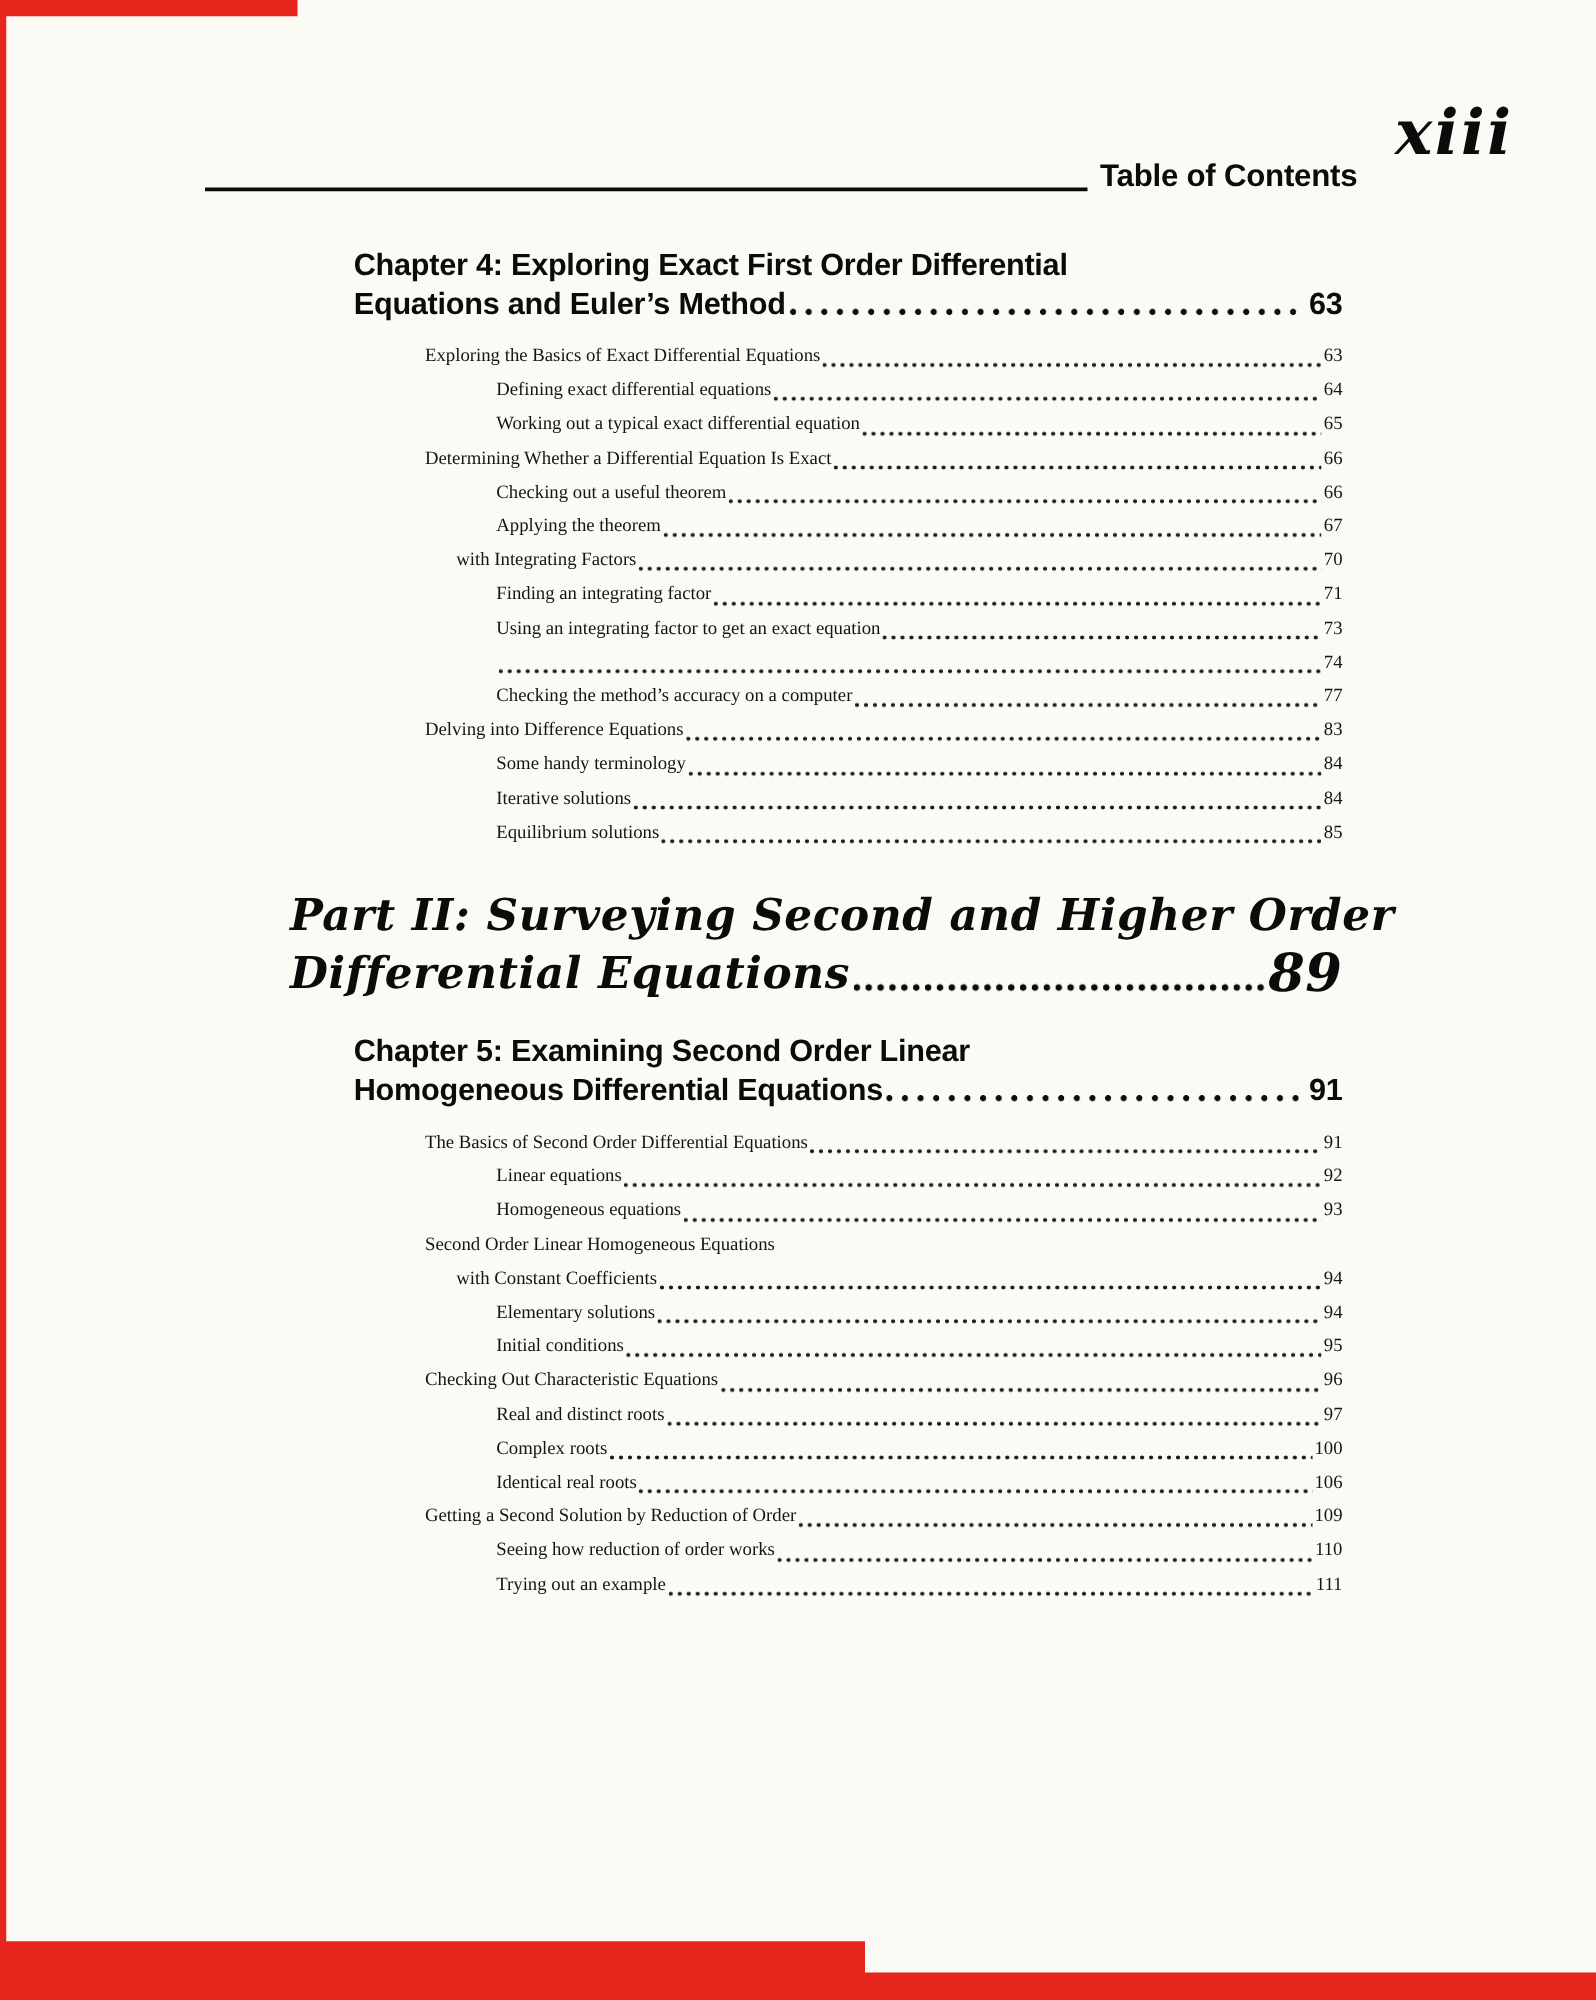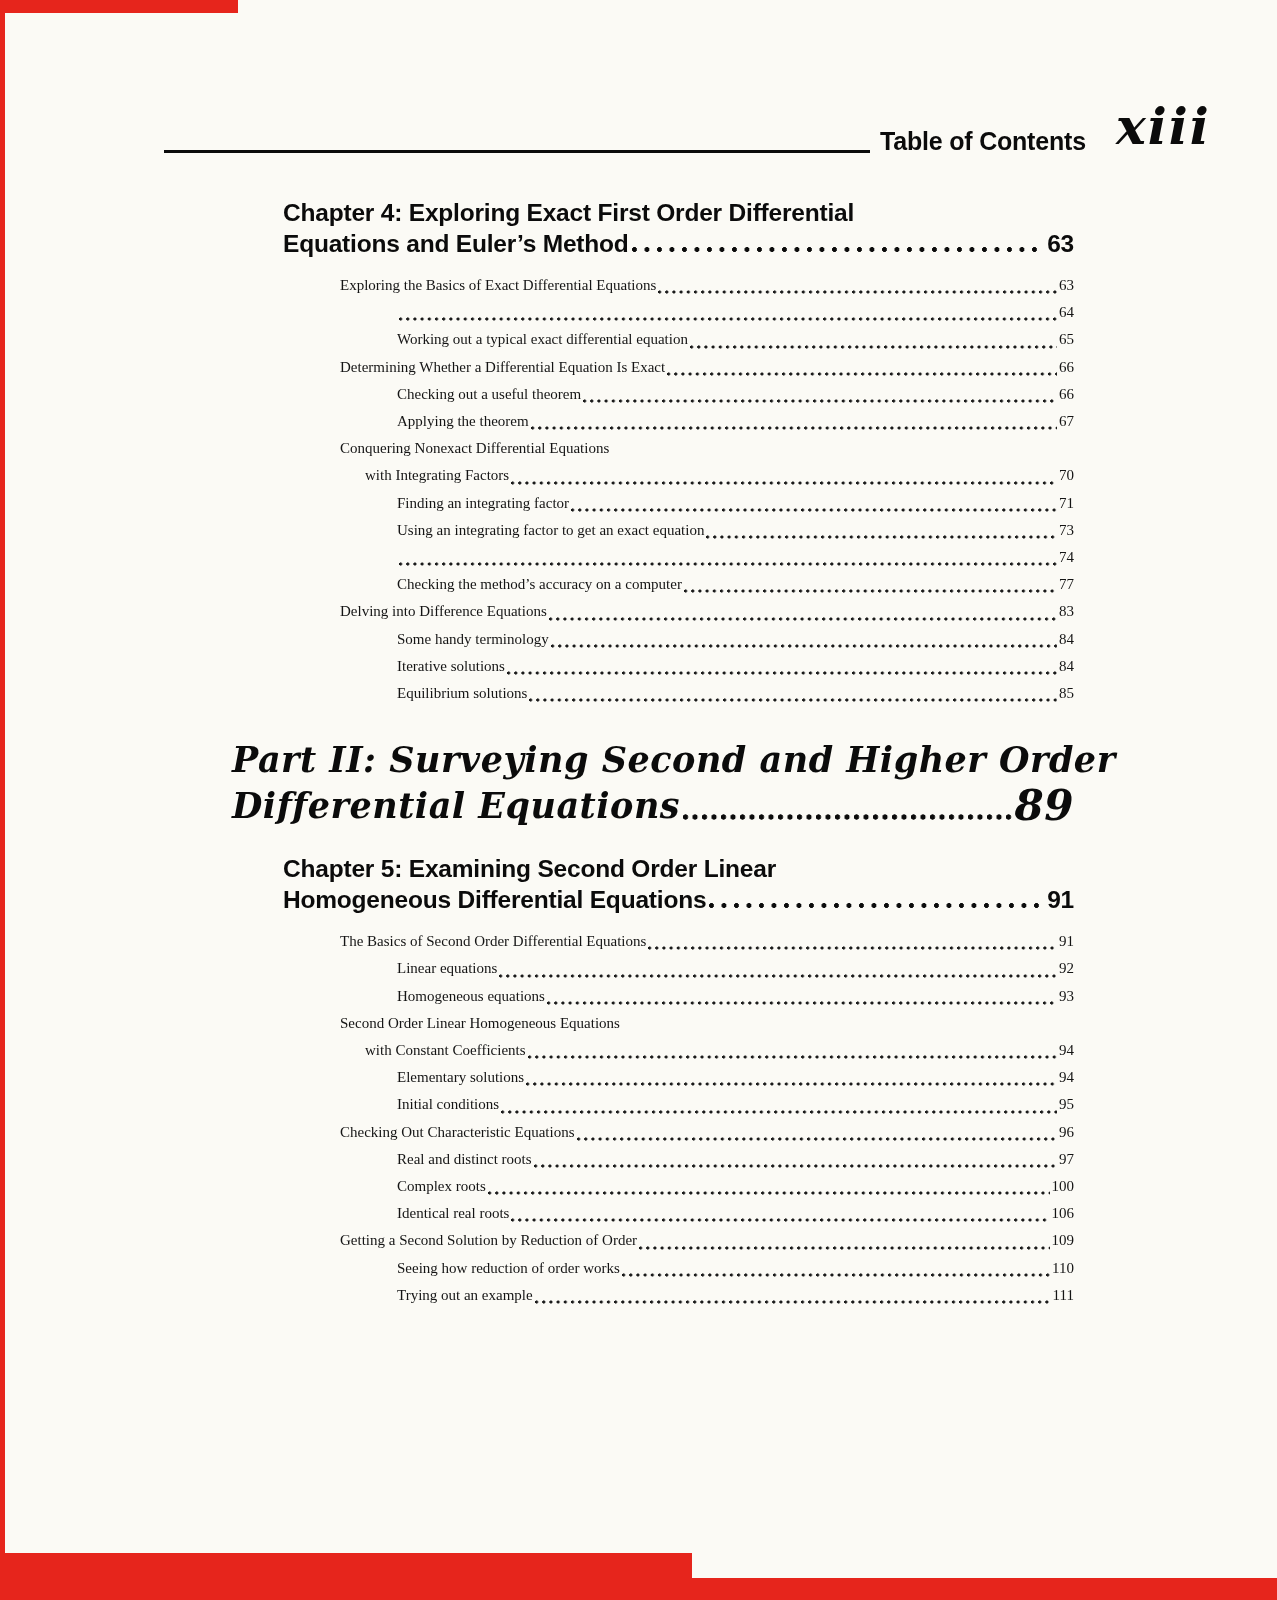--- a/index.html
+++ b/index.html
@@ -24,21 +24,21 @@
   .rule {
     position:absolute; left:164px; top:150px; width:706px; height:3px;
     background:#0b0b0b;
   }
   .running-head {
     position:absolute; left:880px; top:127px;
     font-family:"Liberation Sans", sans-serif; font-weight:700; font-size:25px;
     color:#0b0b0b; letter-spacing:-0.2px; white-space:nowrap;
   }
   .folio {
-    position:absolute; left:1116px; top:97px;
+    position:absolute; left:1116px; top:76px;
     font-family:"DejaVu Serif", serif; font-weight:700; font-style:italic;
     font-size:50px; letter-spacing:2px; color:#0b0b0b;
   }
 
   
   .toc { position:absolute; left:283px; top:197px; width:791px; }
 
   .row { display:flex; align-items:flex-start; }
   .t   { white-space:nowrap; }
   .pg  { white-space:nowrap; }
@@ -108,20 +108,21 @@
           <span class="pg head-pg">63</span>
         </div>
       </div>
       <div class="entries">
         <div class="row entry l1">
           <span class="t">Exploring the Basics of Exact Differential Equations</span>
           <span class="dots entry-dots"></span>
           <span class="pg">63</span>
         </div>
         <div class="row entry l2">
+          <span class="t">Defining exact differential equations</span>
           <span class="dots entry-dots"></span>
           <span class="pg">64</span>
         </div>
         <div class="row entry l2">
           <span class="t">Working out a typical exact differential equation</span>
           <span class="dots entry-dots"></span>
           <span class="pg">65</span>
         </div>
         <div class="row entry l1">
           <span class="t">Determining Whether a Differential Equation Is Exact</span>
@@ -130,23 +131,20 @@
         </div>
         <div class="row entry l2">
           <span class="t">Checking out a useful theorem</span>
           <span class="dots entry-dots"></span>
           <span class="pg">66</span>
         </div>
         <div class="row entry l2">
           <span class="t">Applying the theorem</span>
           <span class="dots entry-dots"></span>
           <span class="pg">67</span>
-        </div>
-        <div class="row entry l1">
-          <span class="t">Conquering Nonexact Differential Equations</span>
         </div>
         <div class="row entry l1c">
           <span class="t">with Integrating Factors</span>
           <span class="dots entry-dots"></span>
           <span class="pg">70</span>
         </div>
         <div class="row entry l2">
           <span class="t">Finding an integrating factor</span>
           <span class="dots entry-dots"></span>
           <span class="pg">71</span>

